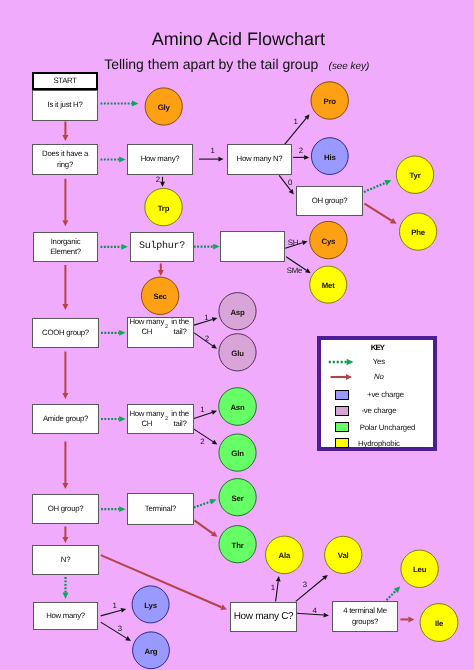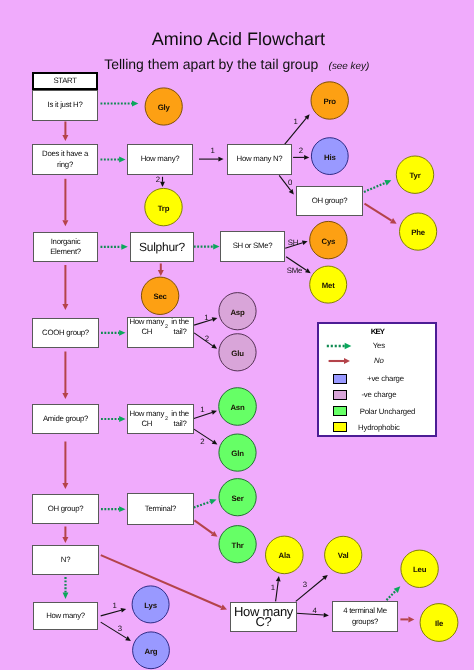--- a/index.html
+++ b/index.html
@@ -344,34 +344,33 @@
 </g>
 </svg>
 <div style="position:absolute;left:0;top:0;width:474px;height:670px;">
 <div style="position:absolute;left:33.00px;top:73.00px;width:64.00px;height:16.00px;display:flex;align-items:center;justify-content:center;text-align:center;font-size:7.8px;line-height:10.4px;color:#0d0d0d;box-sizing:border-box;padding:0 1px;letter-spacing:-0.35px;">START</div>
 <div style="position:absolute;left:32.50px;top:90.50px;width:65.00px;height:30.00px;display:flex;align-items:center;justify-content:center;text-align:center;font-size:7.8px;line-height:10.4px;color:#0d0d0d;box-sizing:border-box;padding:0 1px;letter-spacing:-0.28px;">Is it just H?</div>
 <div style="position:absolute;left:32.50px;top:144.50px;width:65.00px;height:30.00px;display:flex;align-items:center;justify-content:center;text-align:center;font-size:7.8px;line-height:10.4px;color:#0d0d0d;box-sizing:border-box;padding:0 1px;letter-spacing:-0.28px;">Does it have a ring?</div>
 <div style="position:absolute;left:127.50px;top:144.50px;width:65.00px;height:30.00px;display:flex;align-items:center;justify-content:center;text-align:center;font-size:7.8px;line-height:10.4px;color:#0d0d0d;box-sizing:border-box;padding:0 1px;letter-spacing:-0.28px;">How many?</div>
 <div style="position:absolute;left:227.50px;top:144.50px;width:64.00px;height:30.00px;display:flex;align-items:center;justify-content:center;text-align:center;font-size:7.8px;line-height:10.4px;color:#0d0d0d;box-sizing:border-box;padding:0 1px;letter-spacing:-0.28px;">How many N?</div>
 <div style="position:absolute;left:296.50px;top:186.50px;width:66.00px;height:29.00px;display:flex;align-items:center;justify-content:center;text-align:center;font-size:7.8px;line-height:10.4px;color:#0d0d0d;box-sizing:border-box;padding:0 1px;letter-spacing:-0.28px;">OH group?</div>
 <div style="position:absolute;left:33.50px;top:232.50px;width:64.00px;height:29.00px;display:flex;align-items:center;justify-content:center;text-align:center;font-size:7.8px;line-height:10.4px;color:#0d0d0d;box-sizing:border-box;padding:0 1px;letter-spacing:-0.28px;">Inorganic Element?</div>
-<div style="position:absolute;left:130.50px;top:232.50px;width:63.00px;height:29.00px;display:flex;align-items:center;justify-content:center;text-align:center;font-size:12px;line-height:10.4px;color:#0d0d0d;box-sizing:border-box;padding:0 11px;letter-spacing:-0.28px;">Sulphur?</div>
-<div style="position:absolute;left:220.50px;top:231.50px;width:64.00px;height:30.00px;display:flex;align-items:center;justify-content:center;text-align:center;font-size:7.8px;line-height:10.4px;color:#0d0d0d;box-sizing:border-box;padding:0 1px;letter-spacing:-0.28px;">SH or SMe?</div>
+<div style="position:absolute;left:130.50px;top:232.50px;width:63.00px;height:29.00px;display:flex;align-items:center;justify-content:center;text-align:center;font-size:10px;line-height:10.4px;color:#0d0d0d;box-sizing:border-box;padding:0 11px;letter-spacing:-0.28px;font-family:Liberation Mono, monospace;">Sulphur?</div>
 <div style="position:absolute;left:32.50px;top:318.50px;width:66.00px;height:29.00px;display:flex;align-items:center;justify-content:center;text-align:center;font-size:7.8px;line-height:10.4px;color:#0d0d0d;box-sizing:border-box;padding:0 1px;letter-spacing:-0.28px;">COOH group?</div>
 <div style="position:absolute;left:127.50px;top:312px;width:66.00px;height:30.00px;display:flex;align-items:center;justify-content:center;text-align:center;font-size:7.8px;line-height:10.4px;color:#0d0d0d;box-sizing:border-box;padding:0 1px;letter-spacing:-0.28px;">How many CH<sub>2</sub> in the tail?</div>
 <div style="position:absolute;left:32.50px;top:404.50px;width:66.00px;height:29.00px;display:flex;align-items:center;justify-content:center;text-align:center;font-size:7.8px;line-height:10.4px;color:#0d0d0d;box-sizing:border-box;padding:0 1px;letter-spacing:-0.28px;">Amide group?</div>
 <div style="position:absolute;left:127.50px;top:404.50px;width:66.00px;height:29.00px;display:flex;align-items:center;justify-content:center;text-align:center;font-size:7.8px;line-height:10.4px;color:#0d0d0d;box-sizing:border-box;padding:0 1px;letter-spacing:-0.28px;">How many CH<sub>2</sub> in the tail?</div>
 <div style="position:absolute;left:32.50px;top:494.50px;width:66.00px;height:29.00px;display:flex;align-items:center;justify-content:center;text-align:center;font-size:7.8px;line-height:10.4px;color:#0d0d0d;box-sizing:border-box;padding:0 1px;letter-spacing:-0.28px;">OH group?</div>
 <div style="position:absolute;left:127.50px;top:493.50px;width:66.00px;height:31.00px;display:flex;align-items:center;justify-content:center;text-align:center;font-size:7.8px;line-height:10.4px;color:#0d0d0d;box-sizing:border-box;padding:0 1px;letter-spacing:-0.28px;">Terminal?</div>
 <div style="position:absolute;left:32.50px;top:545.50px;width:66.00px;height:29.00px;display:flex;align-items:center;justify-content:center;text-align:center;font-size:7.8px;line-height:10.4px;color:#0d0d0d;box-sizing:border-box;padding:0 1px;letter-spacing:-0.28px;">N?</div>
 <div style="position:absolute;left:33.50px;top:602.50px;width:64.00px;height:27.00px;display:flex;align-items:center;justify-content:center;text-align:center;font-size:7.8px;line-height:10.4px;color:#0d0d0d;box-sizing:border-box;padding:0 1px;letter-spacing:-0.28px;">How many?</div>
-<div style="position:absolute;left:230.50px;top:602.50px;width:66.00px;height:29.00px;display:flex;align-items:center;justify-content:center;text-align:center;font-size:13px;line-height:10.4px;color:#0d0d0d;box-sizing:border-box;padding:0 1px;letter-spacing:-0.28px;">How many C?</div>
+<div style="position:absolute;left:230.50px;top:602.50px;width:66.00px;height:29.00px;display:flex;align-items:center;justify-content:center;text-align:center;font-size:10px;line-height:10.4px;color:#0d0d0d;box-sizing:border-box;padding:0 1px;letter-spacing:-0.28px;">How many C?</div>
 <div style="position:absolute;left:332.50px;top:601.50px;width:65.00px;height:30.00px;display:flex;align-items:center;justify-content:center;text-align:center;font-size:7.8px;line-height:10.4px;color:#0d0d0d;box-sizing:border-box;padding:0 1px;letter-spacing:-0.28px;">4 terminal Me groups?</div>
 </div>
-<div style="position:absolute;left:317.40px;top:322px;width:120.10px;height:114.70px;border:2px solid #4c1d95;background:#fff;box-sizing:border-box;">
+<div style="position:absolute;left:317.40px;top:336px;width:120.10px;height:114.70px;border:4px solid #4c1d95;background:#fff;box-sizing:border-box;">
 <div style="position:absolute;left:0;right:0;top:3.20px;text-align:center;font-size:7.8px;font-weight:bold;letter-spacing:-0.95px;color:#000;">KEY</div>
 <div style="position:absolute;left:6.90px;top:17.10px;width:26px;height:10px;">
         <svg class="inl" width="26" height="10" viewBox="0 0 26 10">
           <line x1="0.8" y1="5" x2="19.2" y2="5" stroke="#108A52" stroke-width="2.6" stroke-dasharray="2.1 1.85" stroke-linecap="butt"></line>
           <polygon points="25.4,5 18.7,8.3 18.7,1.7" fill="#0AA85C"></polygon>
         </svg>
       </div>
 <div style="position:absolute;left:0;right:0;top:17.40px;text-align:center;font-size:7.8px;letter-spacing:-0.2px;color:#111;padding-left:2.90px;box-sizing:border-box;">Yes</div>
 <div style="position:absolute;left:9.00px;top:32.00px;width:23px;height:10px;">
         <svg class="inl" width="23" height="10" viewBox="0 0 23 10">

